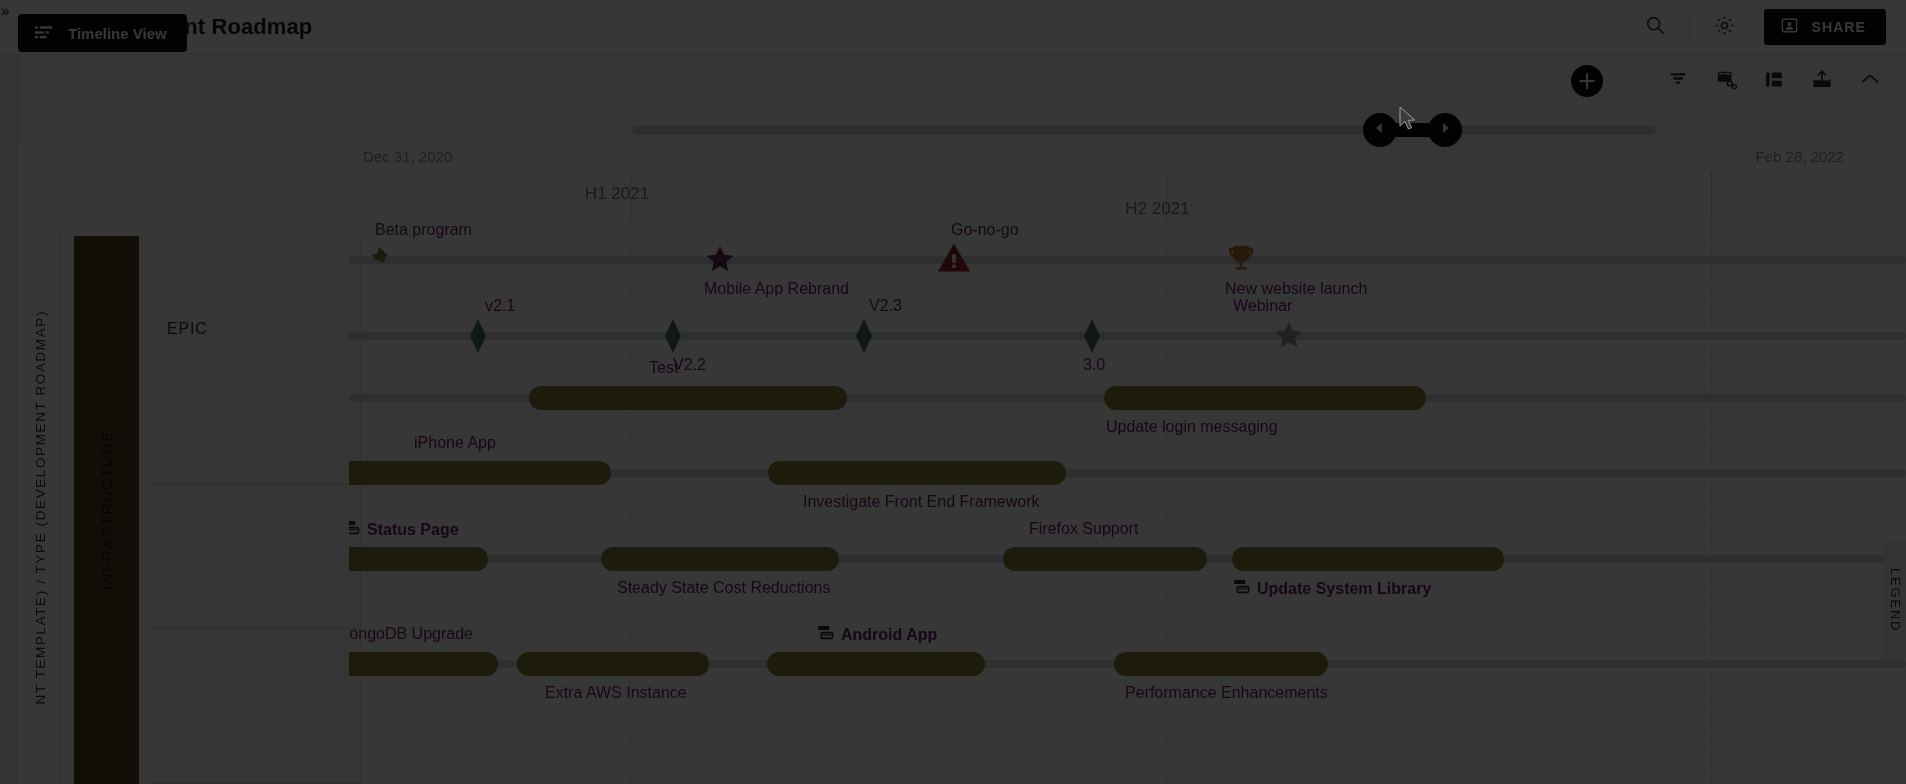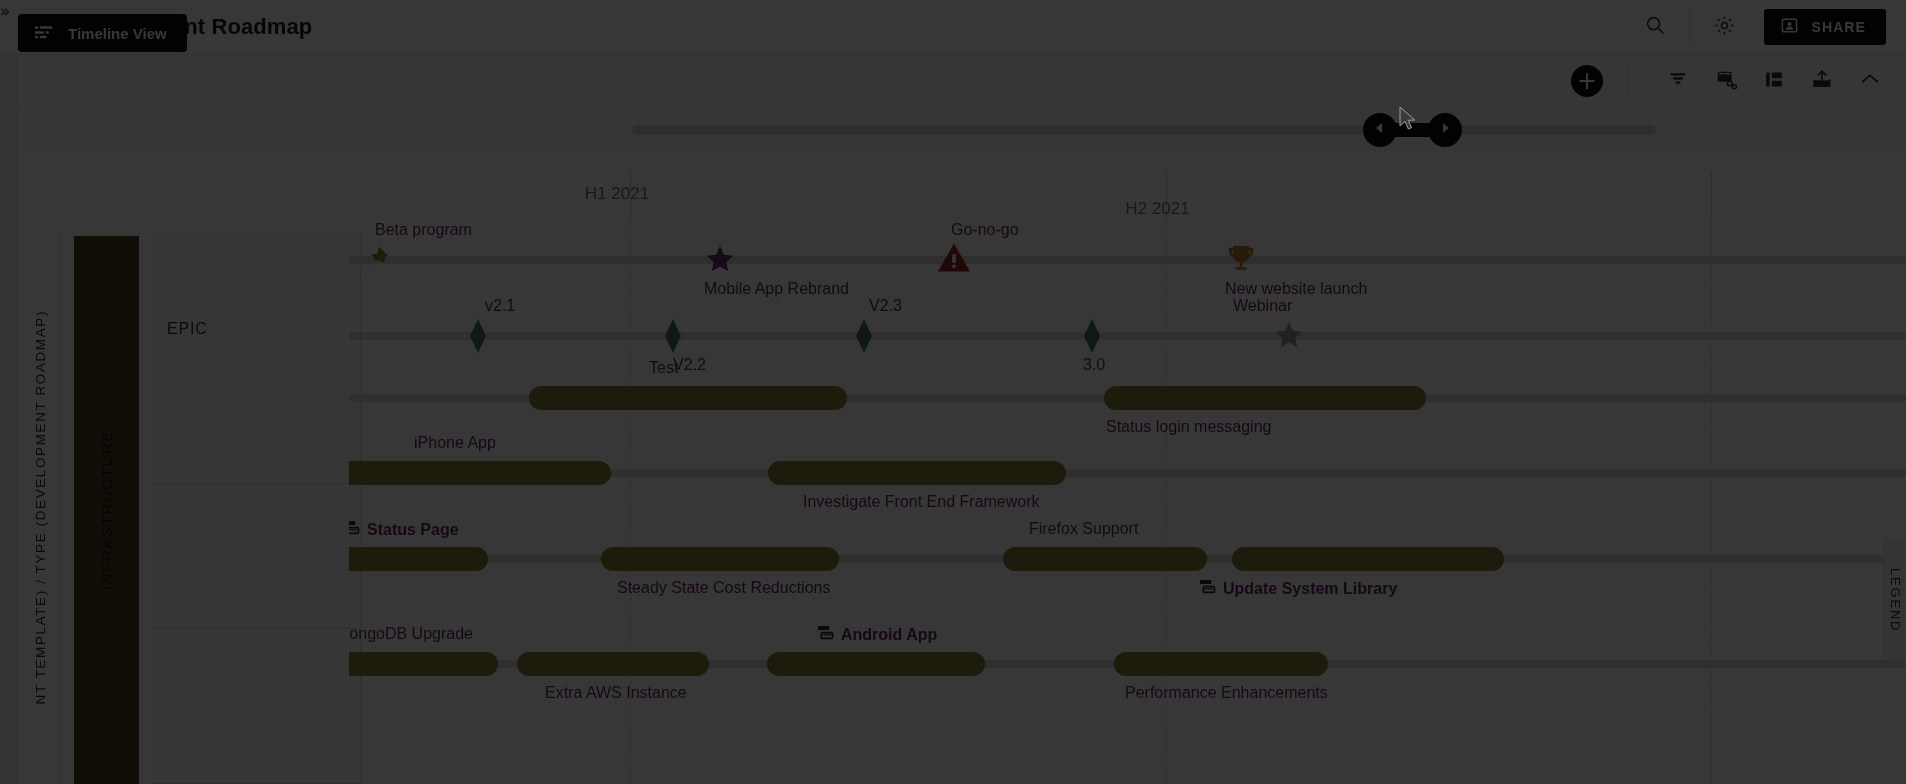--- a/index.html
+++ b/index.html
@@ -343,20 +343,24 @@
     </div>
     <div class="zoom-handle right">
       <span>
         <svg width="14" height="14" viewBox="0 0 14 14" fill="#ffffff">
           <polygon points="5,2 11,7 5,12"></polygon>
         </svg>
       </span>
     </div>
   </div>
 
+  <div class="date-row">
+    <span class="date-left">Dec 31, 2020</span>
+    <span class="date-right">Feb 28, 2022</span>
+  </div>
   <div class="period-row" id="period-row">
       <div class="period-tick" style="left: 612px;"></div>
       <div class="period-tick" style="left: 1148px;"></div>
       <div class="period-tick" style="left: 1693px;"></div>
       <div class="period-label" style="left: 331px; width: 536px;">H1 2021</div>
       <div class="period-label" style="left: 867px; width: 545px; margin-top: 15px;">H2 2021</div>
     </div>
 
   <div class="axis-vertical">
     <span>NT TEMPLATE)  /  TYPE (DEVELOPMENT ROADMAP)</span>
@@ -445,21 +449,21 @@
         </div>
       </div>
       <div class="lane" style="top: 138px; height: 80px;">
         <div class="lane-track"></div>
         <div class="bar" style="left: 180px; width: 318px; background: rgb(138, 125, 32);"></div>
         <div class="bar" style="left: 755px; width: 322px; background: rgb(138, 125, 32);"></div>
         <div class="lbl above" style="left: 300px;">
           <span>Test</span>
         </div>
         <div class="lbl below" style="left: 757px;">
-          <span>Status login messaging</span>
+          <span>Update login messaging</span>
         </div>
       </div>
       <div class="lane" style="top: 213px; height: 80px;">
         <div class="lane-track"></div>
         <div class="bar" style="left: -50px; width: 312px; background: rgb(138, 125, 32);"></div>
         <div class="bar" style="left: 419px; width: 298px; background: rgb(138, 125, 32);"></div>
         <div class="lbl above" style="left: 65px;">
           <span>iPhone App</span>
         </div>
         <div class="lbl below" style="left: 454px;">
@@ -479,21 +483,21 @@
               <rect x="6" y="9.8" width="9" height="1.3"></rect>
             </svg></span>
           <span>Status Page</span>
         </div>
         <div class="lbl below" style="left: 268px;">
           <span>Steady State Cost Reductions</span>
         </div>
         <div class="lbl above" style="left: 680px;">
           <span>Firefox Support</span>
         </div>
-        <div class="lbl below bold" style="left: 850px;">
+        <div class="lbl below bold" style="left: 884px;">
           <span><svg class="subbar-ico" viewBox="0 0 18 16" fill="#2b2b2b">
               <rect x="1" y="1" width="12" height="4.4" rx="1"></rect>
               <rect x="4.5" y="8.2" width="12" height="6" rx="1.2" fill="none" stroke="#2b2b2b" stroke-width="1.8"></rect>
               <rect x="6" y="9.8" width="9" height="1.3"></rect>
             </svg></span>
           <span>Update System Library</span>
         </div>
       </div>
       <div class="lane" style="top: 404px; height: 80px;">
         <div class="lane-track"></div>

